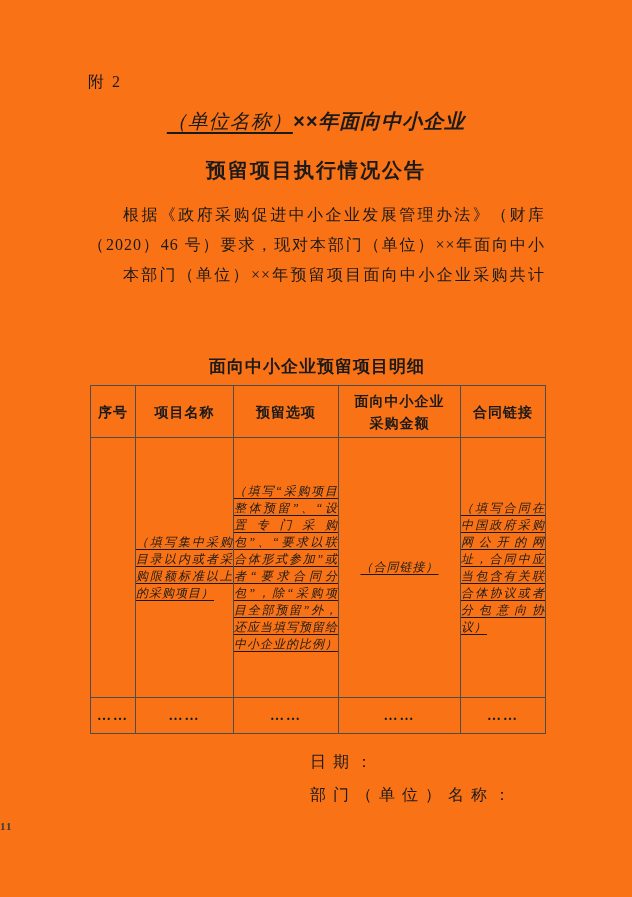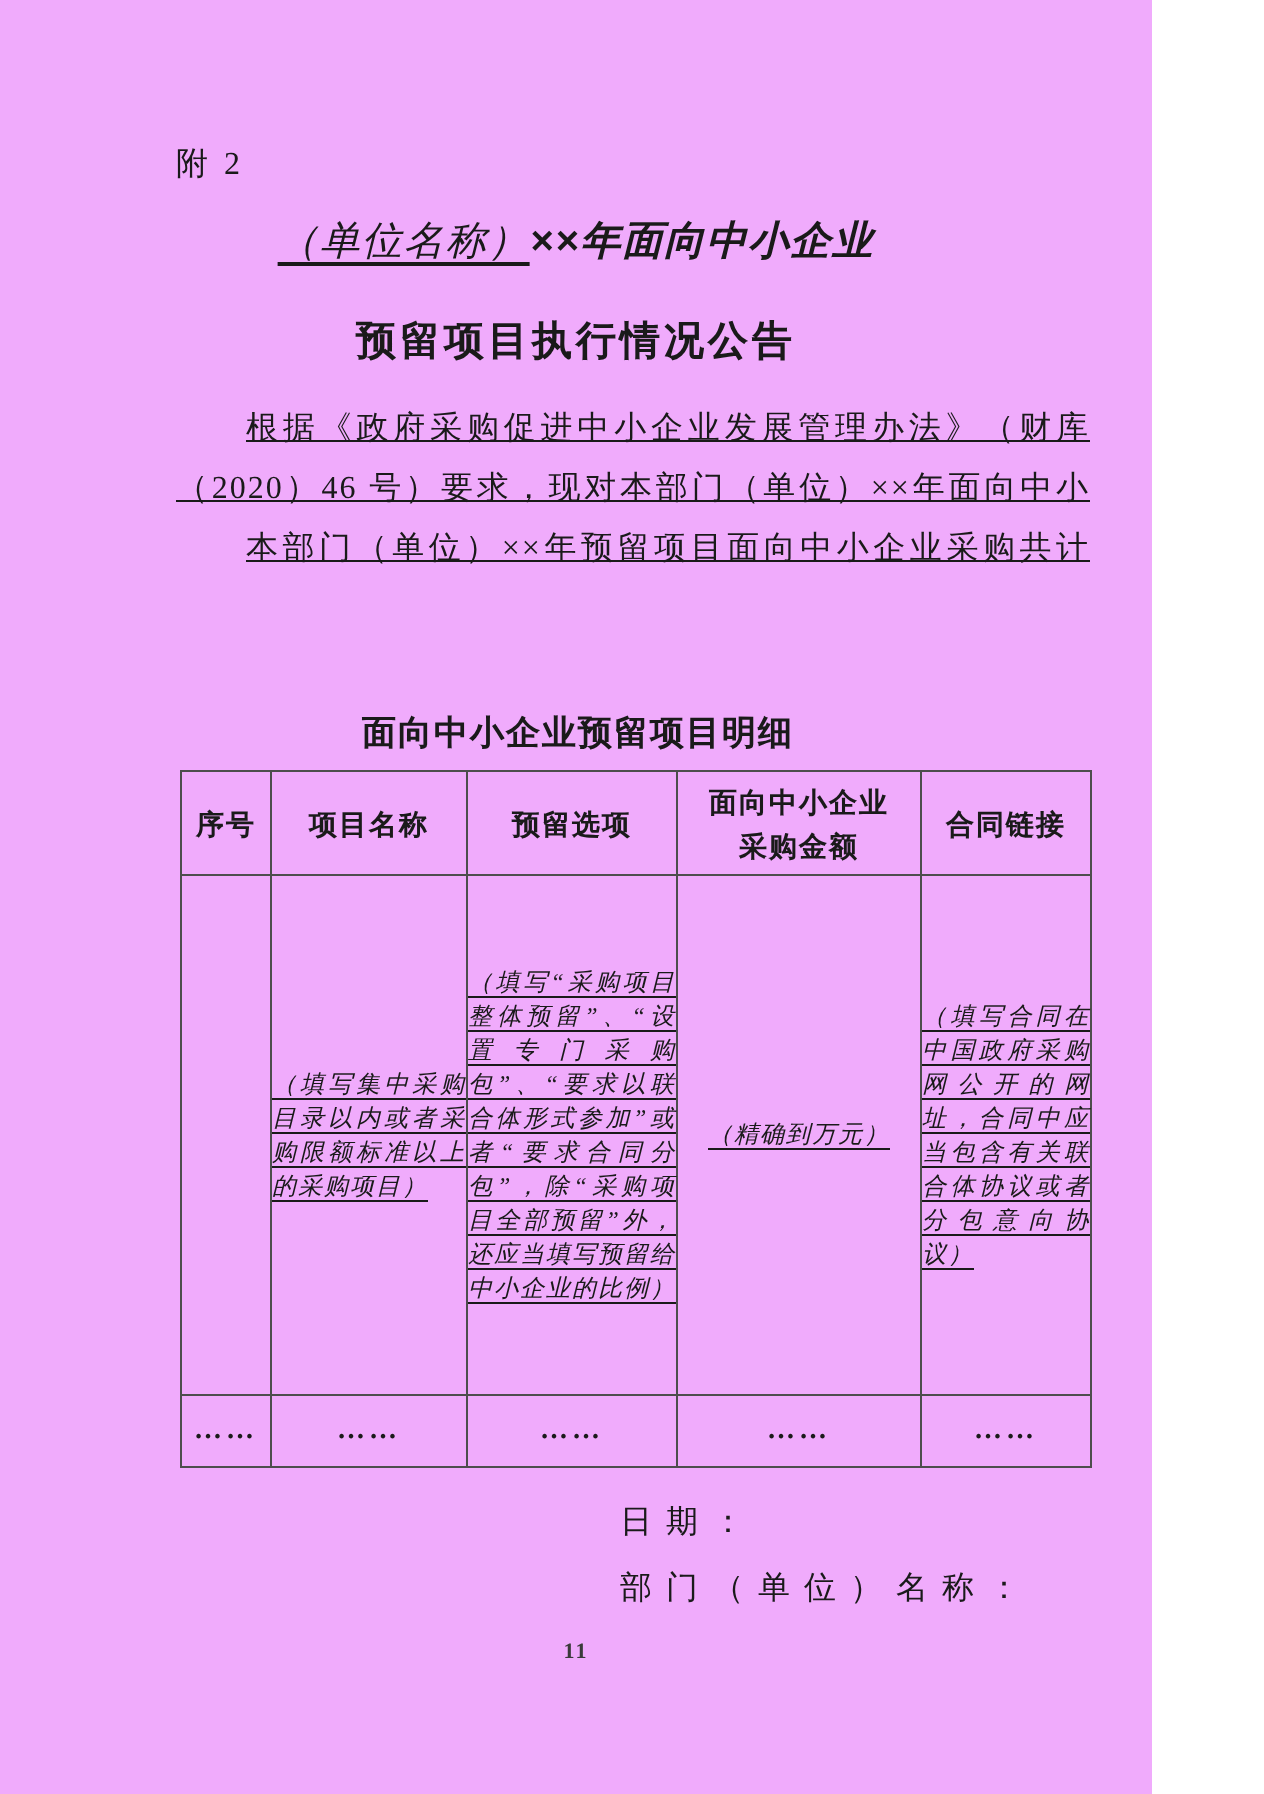--- a/index.html
+++ b/index.html
@@ -1,20 +1,20 @@
 <!DOCTYPE html>
 <html><head>
 <meta charset="utf-8">
 <style>
   html, body { margin: 0; padding: 0; background: #ffffff; }
   .page {
     position: relative;
-    width: 576px;
+    width: 632px;
     height: 897px;
-    background: #f0abfc;
+    background: #f97316;
     color: #1a1a1a;
     font-family: "Liberation Serif", "DejaVu Serif", serif;
     overflow: hidden;
   }
   .attachment-label {
     position: absolute;
     left: 88px;
     top: 72px;
     font-size: 16px;
     letter-spacing: 2px;
@@ -46,21 +46,20 @@
     font-weight: 700;
     font-family: "Liberation Sans", "DejaVu Sans", sans-serif;
     letter-spacing: 2px;
   }
   .body-text {
     position: absolute;
     left: 88px;
     top: 200px;
     width: 457px;
     font-size: 16px;
-    text-decoration: underline;
   }
   .body-line {
     line-height: 30px;
     height: 30px;
     white-space: nowrap;
     text-align: justify;
     text-align-last: justify;
     text-justify: inter-character;
     letter-spacing: 1px;
   }
@@ -129,21 +128,20 @@
     top: 745px;
     font-size: 16px;
     letter-spacing: 7px;
     line-height: 33px;
   }
   .page-number {
     position: absolute;
     left: 0;
     top: 820px;
     width: 100%;
-    text-align: center;
     font-size: 11px;
     font-weight: 700;
     color: #3a3a3a;
     letter-spacing: 1px;
   }
 </style>
 </head>
 <body>
 
 <div class="page">
@@ -197,21 +195,21 @@
         <td class="instr">
           <span class="u"></span>
         </td>
         <td class="instr">
           <span class="u">（填写集中采购目录以内或者采购限额标准以上的采购项目）</span>
         </td>
         <td class="instr">
           <span class="u">（填写“采购项目整体预留”、“设置专门采购包”、“要求以联合体形式参加”或者“要求合同分包”，除“采购项目全部预留”外，还应当填写预留给中小企业的比例）</span>
         </td>
         <td class="instr amount">
-          <span class="u">（精确到万元）</span>
+          <span class="u">（合同链接）</span>
         </td>
         <td class="instr">
           <span class="u">（填写合同在中国政府采购网公开的网址，合同中应当包含有关联合体协议或者分包意向协议）</span>
         </td>
       </tr>
 
       <tr class="ellipsis-row">
         <td>……</td>
         <td>……</td>
         <td>……</td>

